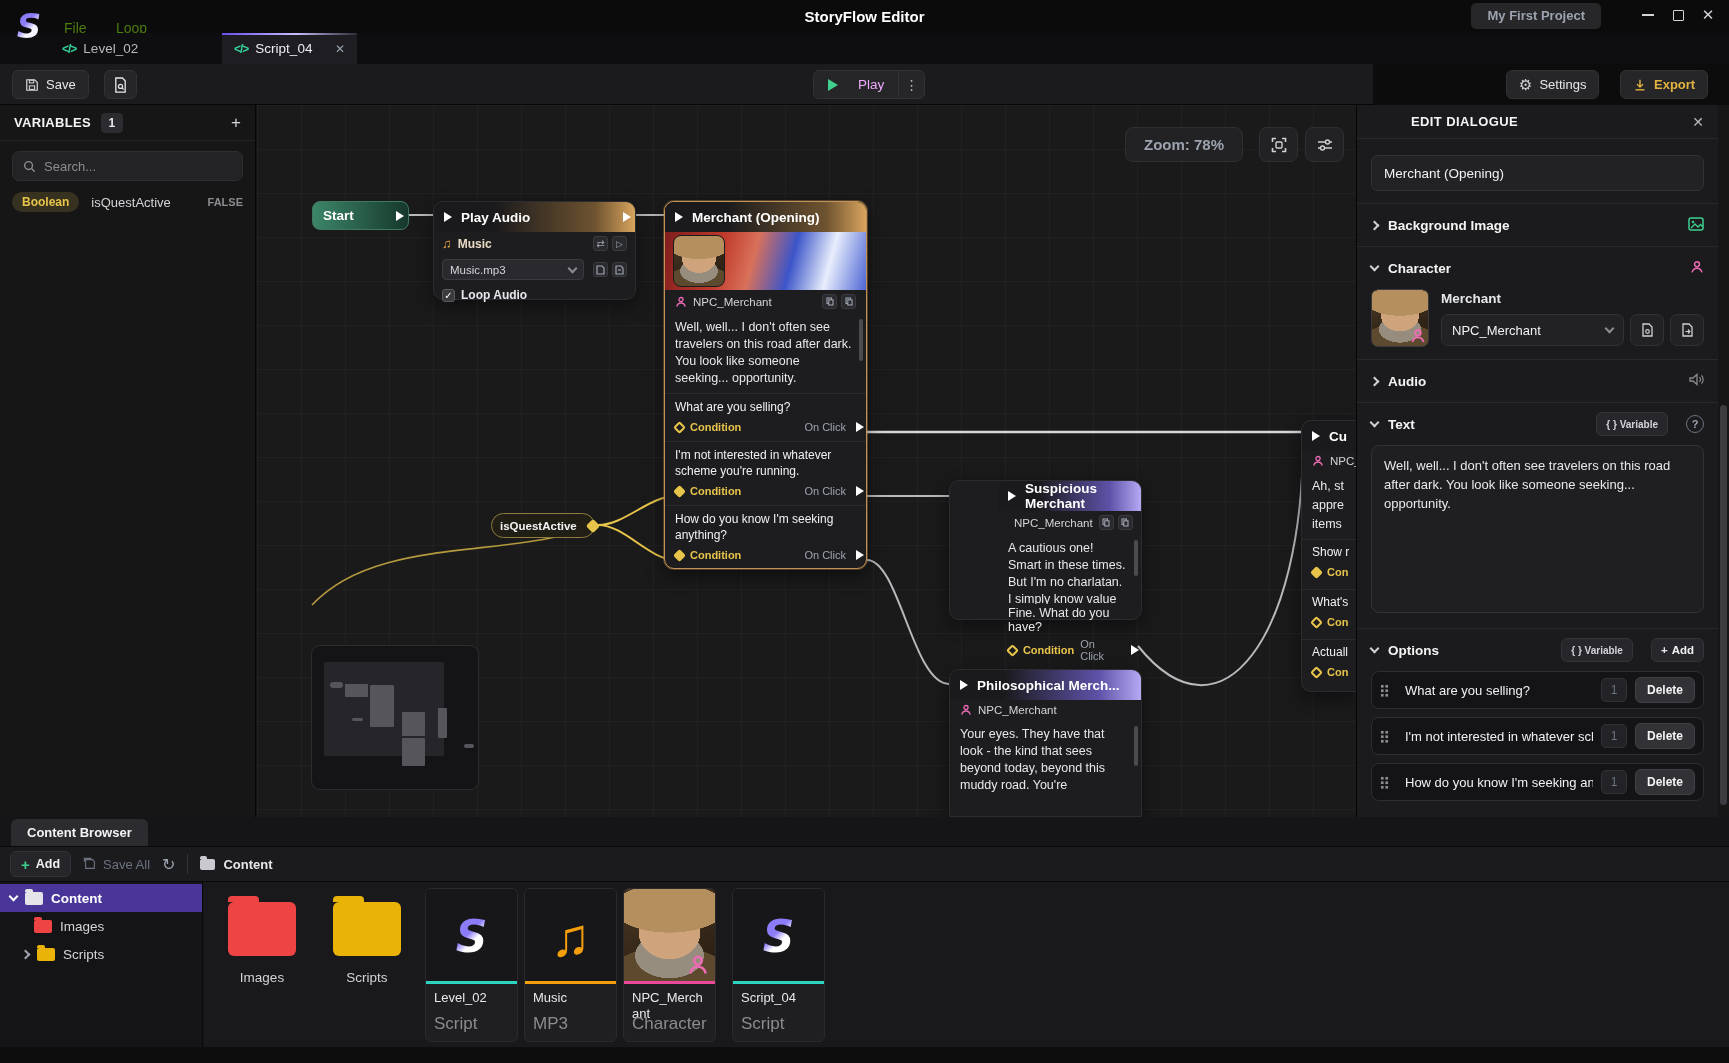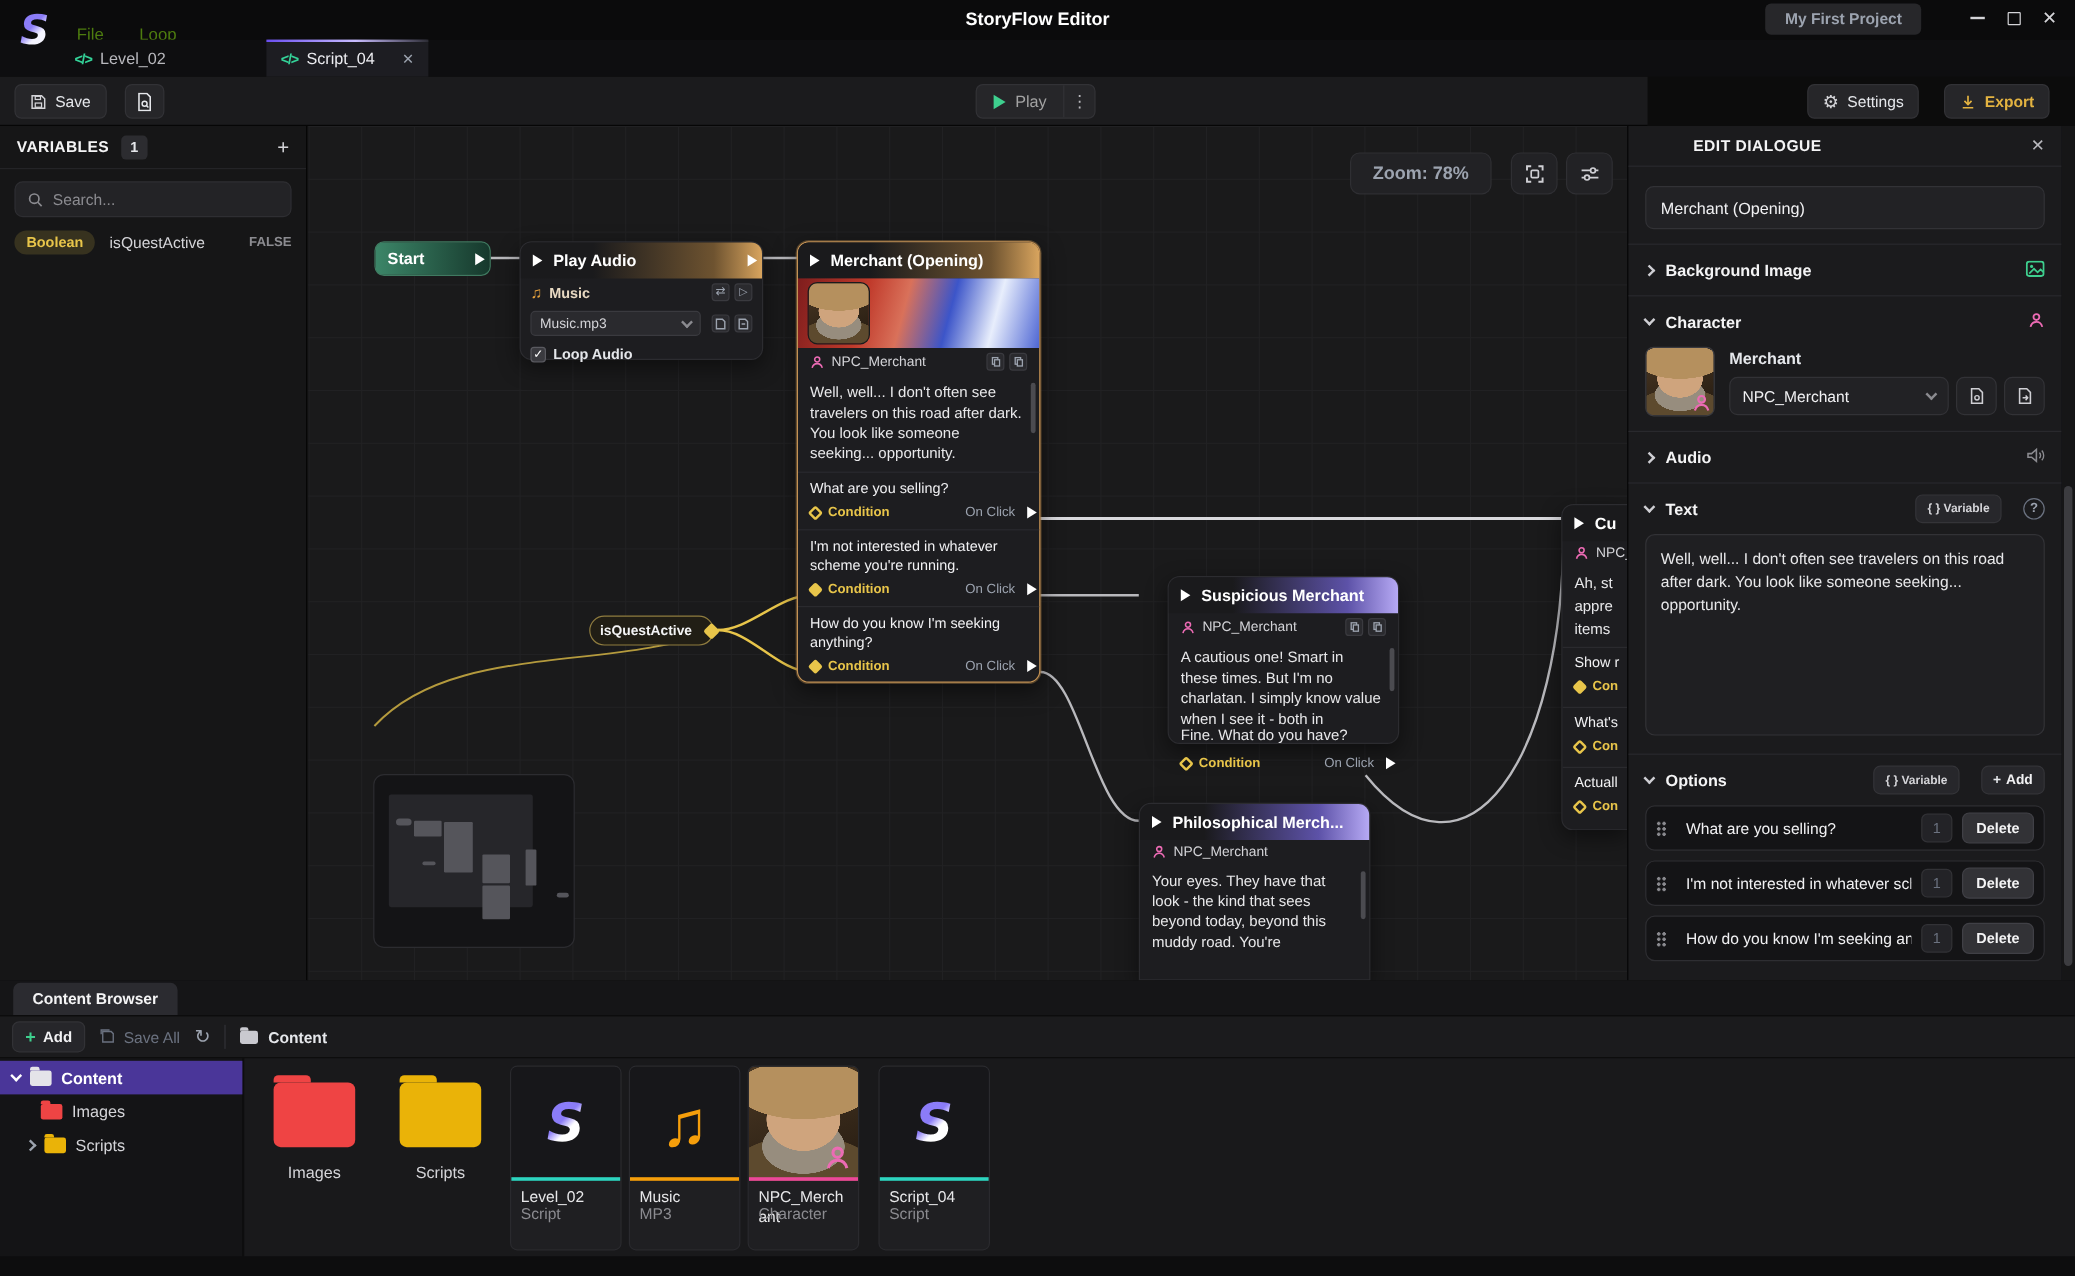--- a/index.html
+++ b/index.html
@@ -28,21 +28,21 @@
   .tab2{left:222px;width:135px;background:#1d1d22;color:#ececf0;border-radius:2px 2px 0 0;}
   .tab2::before{content:"";position:absolute;left:0;top:0;right:0;height:2px;background:linear-gradient(90deg,#6a4ef0,#c9bdff 55%,#2c2c34);}
   .tab-close{margin-left:auto;color:#9ca3af;font-size:12px;}
 
   
   .toolbar{position:absolute;left:0;top:64px;width:1373px;height:41px;background:#1b1b1d;border-bottom:1px solid #060606;}
   .tbtn{position:absolute;top:6px;height:29px;display:flex;align-items:center;gap:7px;background:#262629;border:1px solid #323236;border-radius:6px;padding:0 12px;color:#e5e7eb;font-size:13px;}
   .tbtn svg{display:block;}
   .btn-save{left:12px;} .btn-preview{left:104px;width:33px;justify-content:center;padding:0;}
   .play-group{position:absolute;left:813px;top:6px;height:29px;display:flex;background:#262629;border:1px solid #323236;border-radius:6px;overflow:hidden;}
-  .play-main{display:flex;align-items:center;gap:8px;padding:0 14px;color:#a3a3a3;font-size:13.5px;}
+  .play-main{display:flex;align-items:center;gap:20px;padding:0 14px;color:#f0abfc;font-size:13.5px;}
   .play-tri{width:0;height:0;border-top:6px solid transparent;border-bottom:6px solid transparent;border-left:10px solid #3ecf8e;}
   .play-kebab{width:26px;display:flex;align-items:center;justify-content:center;color:#b8b8bd;border-left:1px solid #323236;font-size:14px;}
   .btn-settings{left:1506px;} .btn-export{left:1620px;color:#e3b341;font-weight:bold;}
   .gear-g{font-size:15px;color:#d4d4d8;}
 
   
   .workspace{position:absolute;left:0;top:105px;width:1729px;height:712px;background:#141415;}
 
   
   .sidebar{position:absolute;left:0;top:0;width:256px;height:712px;background:#161617;border-right:1px solid #060606;}
@@ -105,21 +105,21 @@
   .portrait{background:
     radial-gradient(ellipse 62% 26% at 50% 20%,#b5905e 0 99%,transparent 100%),
     radial-gradient(ellipse 34% 28% at 50% 46%,#cfa47d 0 99%,transparent 100%),
     radial-gradient(ellipse 38% 24% at 50% 70%,#978d7e 0 99%,transparent 100%),
     radial-gradient(ellipse 75% 42% at 50% 102%,#5d4a2e 0 99%,transparent 100%),
     linear-gradient(160deg,#4a3824,#241a10);}
 
   .node-var{left:234px;top:408px;width:104px;height:25px;background:#211e15;border:1px solid #8f7c3f;border-radius:13px;display:flex;align-items:center;padding:0 8px;color:#f4f4f5;font-size:11.5px;font-weight:bold;position:absolute;}
   .vport{position:absolute;right:-4px;top:50%;transform:translateY(-50%) rotate(45deg);width:10px;height:10px;background:#e8c54a;border-radius:2px;}
 
-  .node-susp{left:716px;top:375px;width:193px;height:140px;}
+  .node-susp{left:692px;top:375px;width:193px;height:140px;padding-left:48px;}
   .node-phil{left:692px;top:564px;width:193px;height:148px;border-radius:10px 10px 0 0;}
   .prompt-line{padding:2px 10px;color:#e8e8ea;font-size:12.5px;}
 
   .node-cu{left:1044px;top:315px;width:55px;height:272px;overflow:hidden;border-radius:10px 0 0 10px;border-right:0;}
   .cu-inner{width:190px;}
   .cu-line{color:#e8e8ea;font-size:12.5px;line-height:19px;padding:0 10px;}
   .cu-opt{border-top:1px solid #2a2a2e;margin-top:5px;padding:4px 10px 3px;}
 
   .minimap{position:absolute;left:54px;top:540px;width:168px;height:145px;background:#141416;border:1px solid #2c2c30;border-radius:9px;}
   .mini-view{position:absolute;left:12px;top:16px;width:120px;height:94px;background:#26262a;border-radius:2px;}
@@ -183,21 +183,21 @@
   .assets{position:absolute;left:204px;top:65px;right:0;bottom:16px;background:#19191b;}
   .fold-item{position:absolute;width:90px;text-align:center;}
   .fold-big{width:68px;height:54px;margin:0 auto;border-radius:6px;}
   .fold-big::before{height:6px;top:-6px;border-radius:4px 4px 0 0;}
   .fold-label{margin-top:14px;color:#d4d4d8;font-size:13.5px;}
   .card{position:absolute;width:93px;height:154px;background:#1f1f22;border:1px solid #2a2a2e;border-radius:6px;overflow:hidden;}
   .thumb{height:95px;background:#17171a;display:flex;align-items:center;justify-content:center;position:relative;}
   .underline{position:absolute;left:0;right:0;bottom:0;height:3px;}
   .u-teal{background:#2dd4bf;} .u-orange{background:#f59e0b;} .u-pink{background:#ec4899;}
   .card-name{padding:6px 8px 0;color:#e8e8ea;font-size:13px;line-height:16px;word-break:break-all;}
-  .card-type{position:absolute;left:8px;bottom:22px;color:#8b8b90;font-size:13px;}
+  .card-type{position:absolute;left:8px;bottom:7px;color:#8b8b90;font-size:17px;}
   .slogo{font:900 44px/48px "DejaVu Sans",sans-serif;font-style:italic;
     background:linear-gradient(135deg,#8b7cf8 42%,#ffffff 58%);-webkit-background-clip:text;background-clip:text;color:transparent;}
   .music-g{color:#f59e0b;font-size:54px;line-height:54px;}
   .thumb .portrait{position:absolute;inset:0;border-radius:0;}
   .thumb svg.badge{position:absolute;right:6px;bottom:8px;}
   .bottom-strip{position:absolute;left:0;bottom:0;width:1729px;height:16px;background:#0d0d0e;}
 </style>
 </head>
 <body>
 

